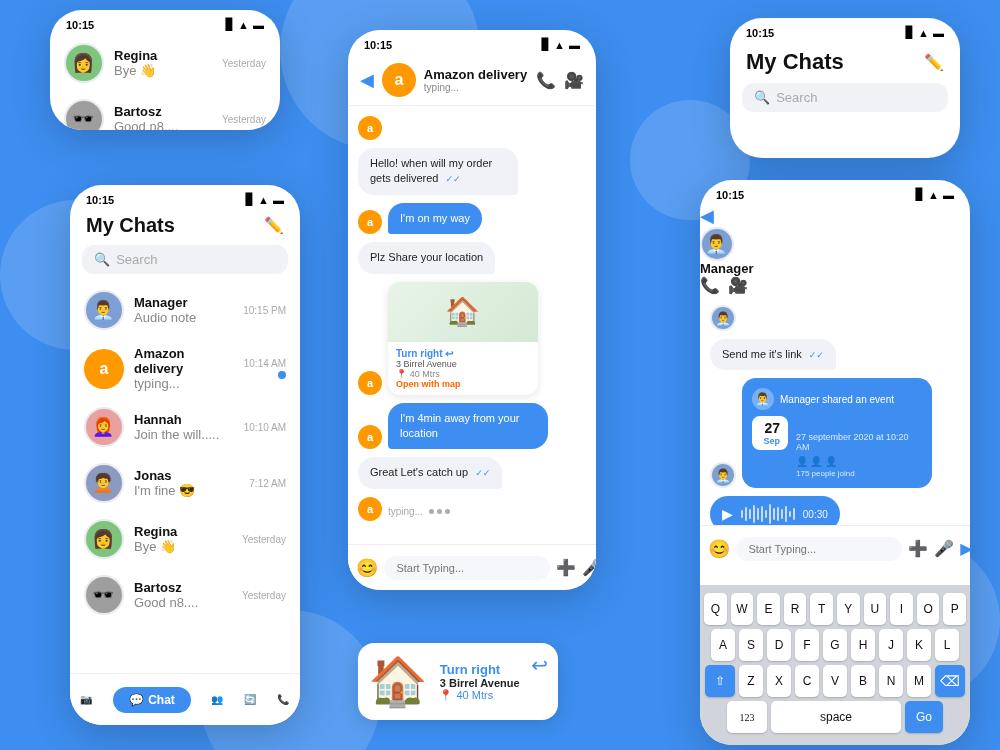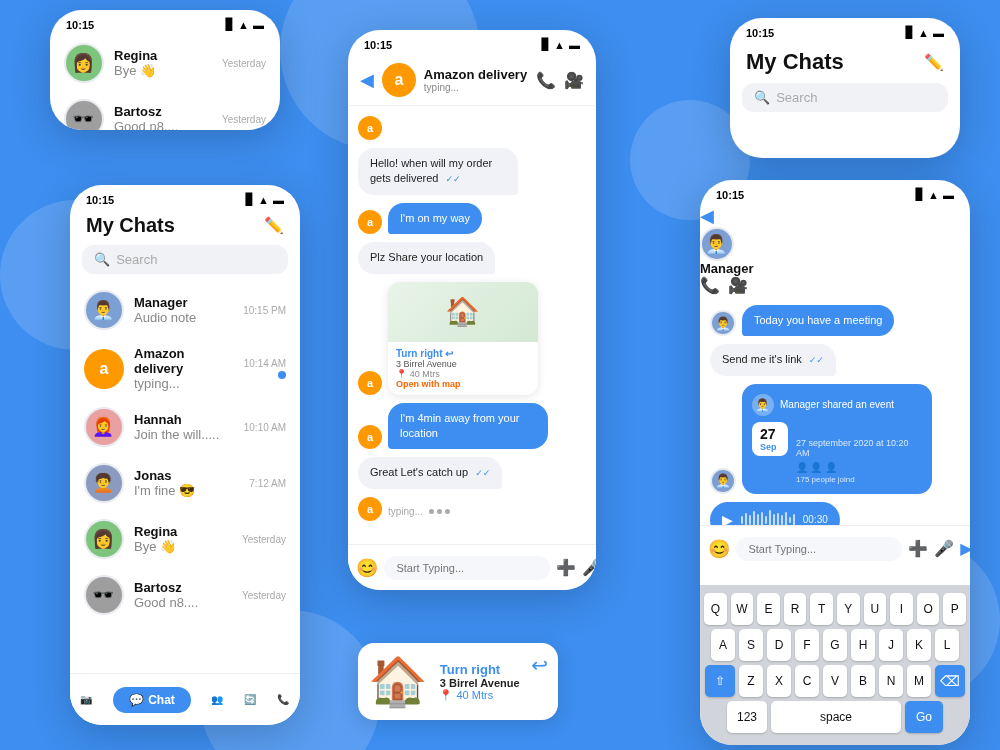--- a/index.html
+++ b/index.html
@@ -401,21 +401,21 @@
     }
     .event-body {
       display: flex;
       gap: 8px;
       align-items: flex-start;
     }
     .event-date-box {
       background: white;
       border-radius: 8px;
       padding: 4px 8px;
-      text-align: left;
+      text-align: right;
       min-width: 36px;
     }
     .event-date-num { font-size: 14px; font-weight: 800; color: #111; }
     .event-date-mon { font-size: 9px; color: #3d8ef0; font-weight: 600; }
     .event-info { font-size: 9px; }
     .event-info .event-time { opacity: 0.8; margin-top: 16px; }
     .event-joined { font-size: 8px; opacity: 0.8; margin-top: 2px; }
 
     
     .keyboard {
@@ -739,23 +739,20 @@
     <div class="header-actions">
       <span>📞</span>
       <span>🎥</span>
     </div>
   </div>
 
   <div class="messages-area" style="height:calc(100% - 220px);">
 
     <div class="msg-row incoming">
       <div class="avatar" style="width:26px;height:26px;background:#7c9fd4;font-size:13px;">👨‍💼</div>
-      <div class="bubble incoming-bubble">
-        <span>Today you have a meeting</span>
-      </div>
     </div>
 
     <div class="msg-row outgoing">
       <div class="bubble outgoing-bubble">
         <span>Send me it's link</span>
         <span class="check-mark blue">✓✓</span>
       </div>
     </div>
 
     <div class="msg-row incoming">
@@ -844,21 +841,21 @@
       <div class="kb-key">Z</div>
       <div class="kb-key">X</div>
       <div class="kb-key">C</div>
       <div class="kb-key">V</div>
       <div class="kb-key">B</div>
       <div class="kb-key">N</div>
       <div class="kb-key">M</div>
       <div class="kb-key blue-key backspace">⌫</div>
     </div>
     <div class="kb-row">
-      <div class="kb-key wide" style="max-width:40px;font-size:12px;">123</div>
+      <div class="kb-key wide" style="max-width:40px;font-size:10px;font-family:Liberation Serif, serif;">123</div>
       <div class="kb-key space-key" style="max-width:130px;flex:6;">space</div>
       <div class="kb-key blue-key wide" style="max-width:38px;">Go</div>
     </div>
   </div>
 </div>
 
 <div class="map-card-bottom">
   <div class="house-emoji">🏠</div>
   <div class="map-details">
     <div class="turn-right">Turn right</div>

